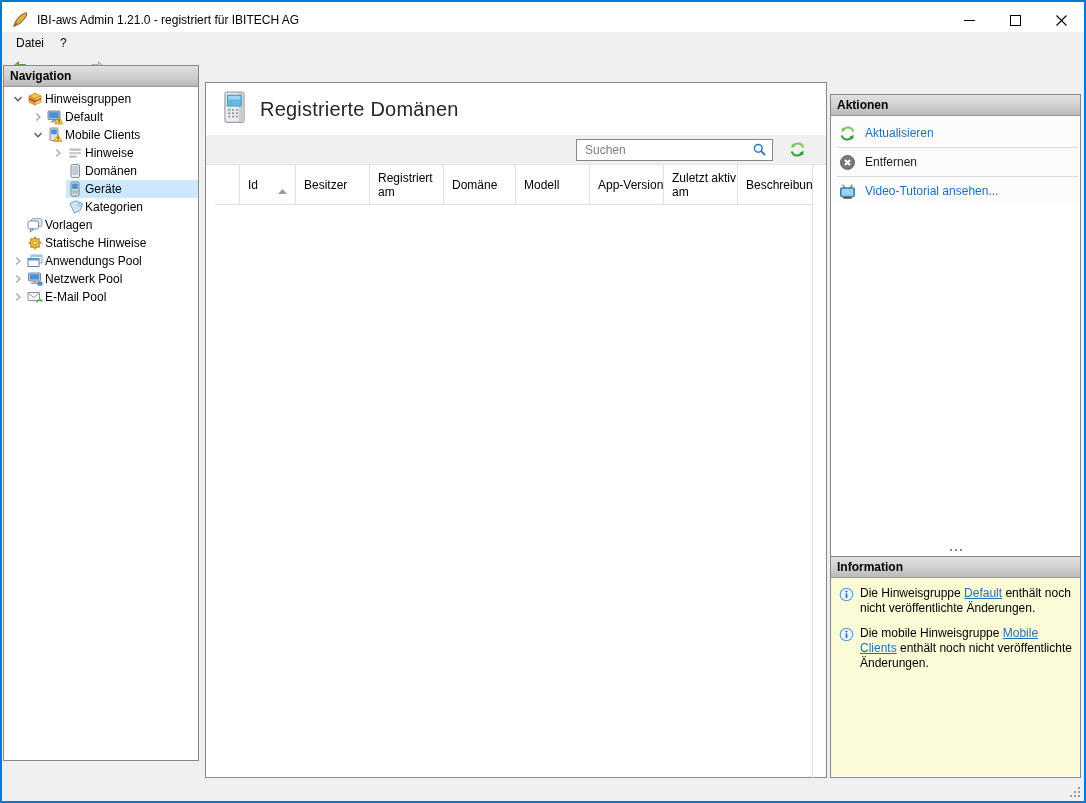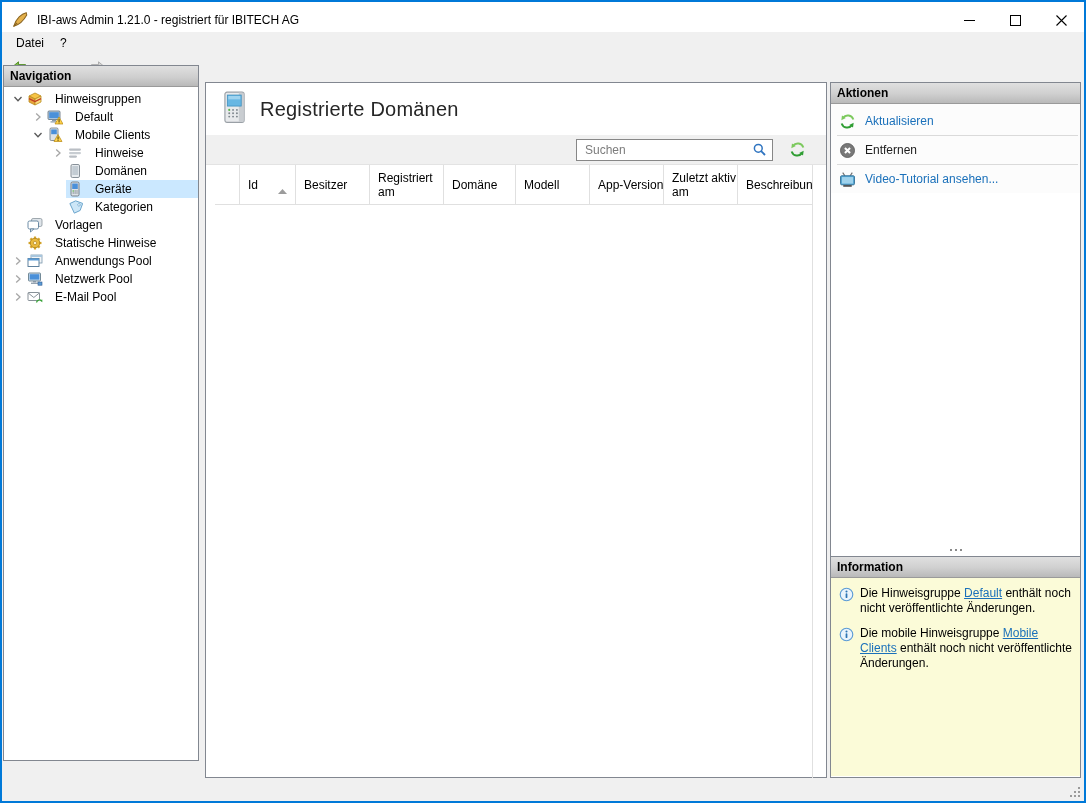--- a/index.html
+++ b/index.html
@@ -24,21 +24,21 @@
 
   
   .panel { position:absolute; border:1px solid #828790; background:#fff; }
   .panel-header { height:21px; background:linear-gradient(180deg,#e0e0e0 0%,#cfcfcf 55%,#b9b9b9 100%); border-bottom:1px solid #9a9a9a; font-weight:bold; color:#000; display:flex; align-items:center; padding-left:6px; }
 
   
   .nav-panel { left:1px; top:63px; width:196px; height:696px; }
   .tree { padding-top:3px; }
   .tree-row { height:18px; display:flex; align-items:center; }
   .chev { width:16px; display:inline-flex; justify-content:center; flex:none; }
-  .row-body { display:flex; align-items:center; gap:12px; flex:1; height:18px; padding-left:1px; }
+  .row-body { display:flex; align-items:center; gap:2px; flex:1; height:18px; padding-left:1px; }
   .row-body .ticon { width:16px; height:16px; display:inline-flex; flex:none; }
   .lvl0 { padding-left:6px; } .lvl1 { padding-left:26px; } .lvl2 { padding-left:46px; }
   .tree-row.selected .row-body { background:#cbe8ff; }
   .tlabel { white-space:nowrap; color:#000; }
 
   
   .content-panel { left:203px; top:80px; width:622px; height:696px; }
   .content-header { height:52px; background:#fff; display:flex; align-items:center; padding-left:17px; }
   .content-header h1 { font-size:20px; font-weight:400; color:#262626; margin-left:14px; letter-spacing:0.2px; }
   .content-toolbar { position:relative; height:30px; background:#f0f0f0; border-bottom:1px solid #e3e3e3; }
@@ -51,21 +51,21 @@
   .table-header { display:flex; height:40px; border-bottom:1px solid #e0e0e0; background:#fff; }
   .th { border-right:1px solid #e0e0e0; display:flex; align-items:center; padding-left:8px; color:#000; overflow:hidden; white-space:nowrap; position:relative; }
   .th.wrap { white-space:normal; line-height:14px; }
   .th0 { width:25px; padding-left:0; }
   .th1 { width:56px; } .th2 { width:74px; } .th3 { width:74px; } .th4 { width:72px; }
   .th5 { width:74px; } .th6 { width:74px; } .th7 { width:74px; } .th8 { flex:1; border-right:none; }
   .sort { position:absolute; right:8px; top:18px; }
   .table-body { background:#fff; }
 
   
-  .actions-panel { left:828px; top:80px; width:251px; height:492px; }
+  .actions-panel { left:828px; top:92px; width:251px; height:492px; }
   .actions-body { background:#fcfcfc; padding-top:3px; }
   .action-row { height:28px; display:flex; align-items:center; padding-left:8px; gap:9px; }
   .action-row .alabel { color:#1a70ba; }
   .action-row.plain .alabel { color:#1c1c1c; }
   .action-sep { height:1px; background:#dadada; margin:0 2px 0 6px; }
 
   .splitter { position:absolute; left:828px; top:542px; width:251px; height:11px; display:flex; align-items:center; justify-content:center; gap:3px; }
   .splitter i { width:2px; height:2px; background:#8a8a8a; display:block; }
 
   .info-panel { left:828px; top:554px; width:251px; height:222px; }

